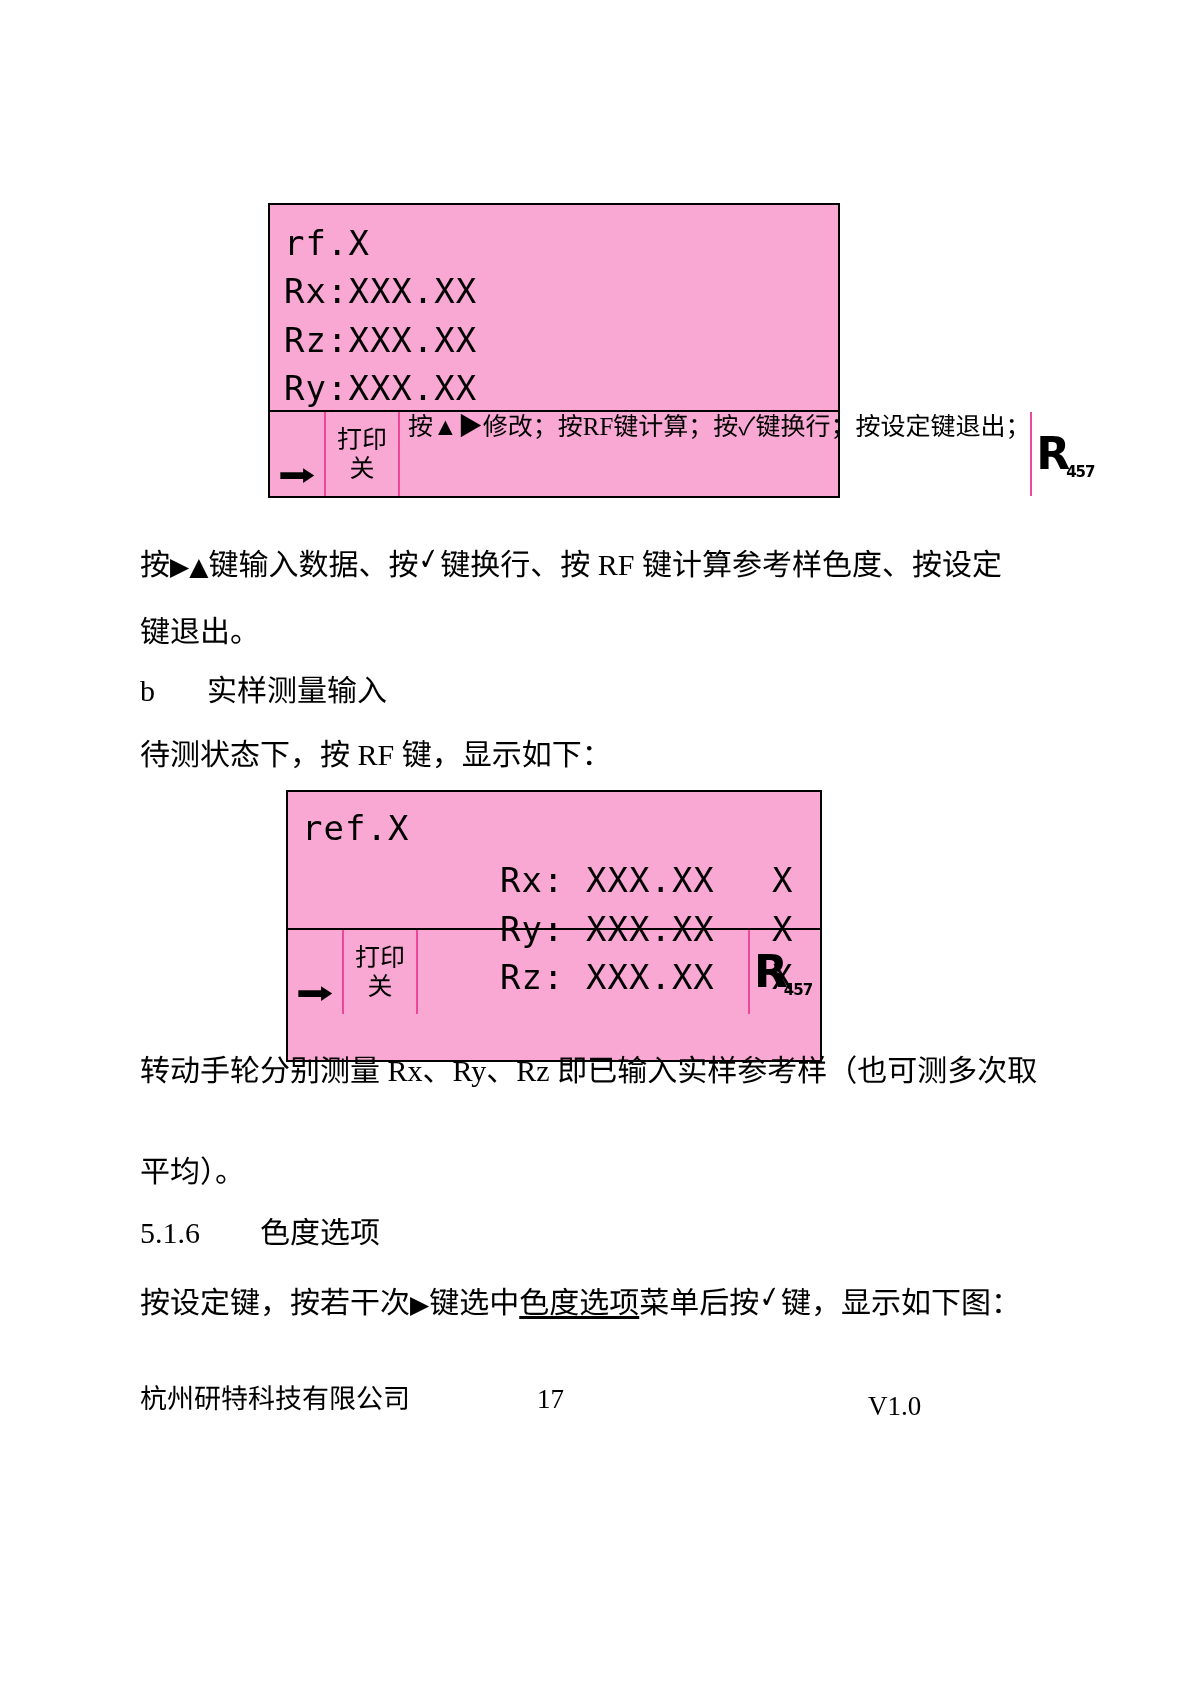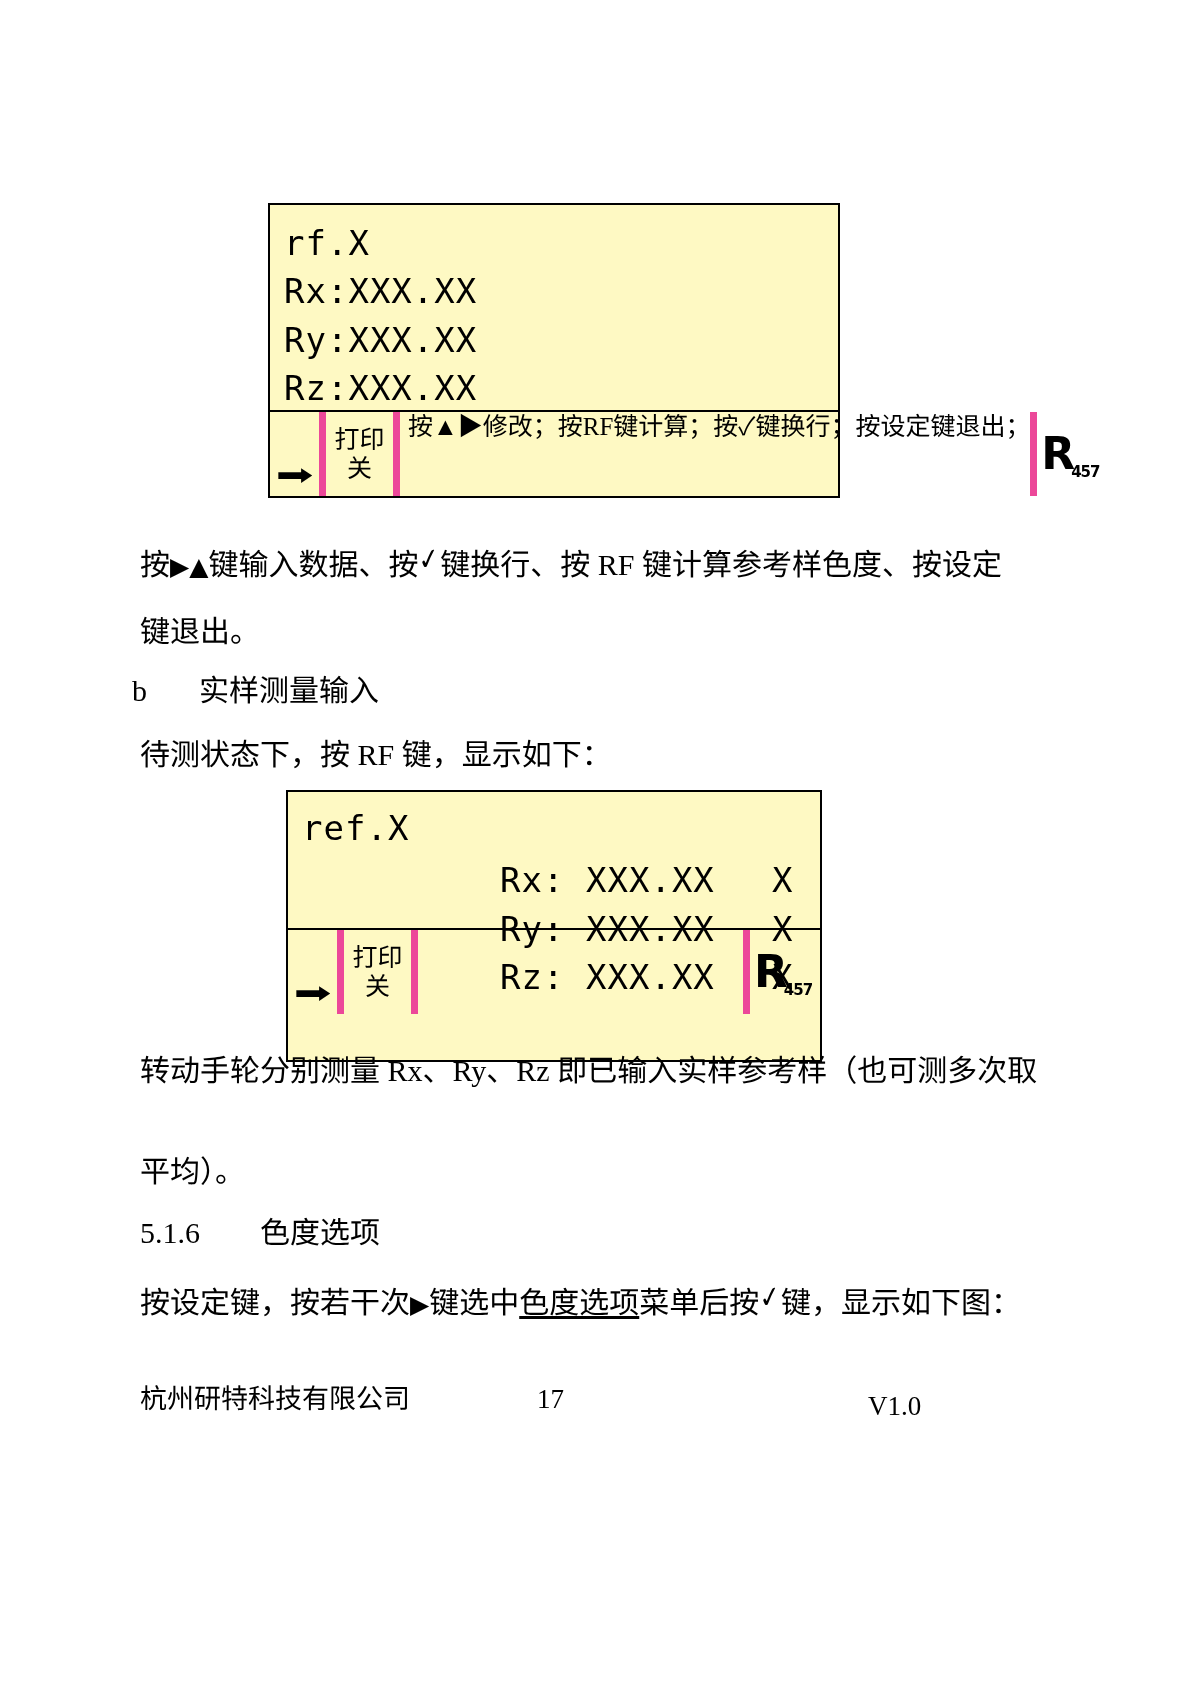--- a/index.html
+++ b/index.html
@@ -22,21 +22,21 @@
     width: 1200px;
     height: 1702px;
     box-sizing: border-box;
     padding: 0;
   }
 
   
   .lcd {
     position: absolute;
     border: 2px solid #000;
-    background: #fef9c3;
+    background: #f9a8d4;
     box-sizing: border-box;
   }
   .lcd-screen {
     position: relative;
     box-sizing: border-box;
   }
   .lcd-line {
     font-family: "DejaVu Sans Mono", "Liberation Mono", monospace;
     font-size: 34px;
     letter-spacing: 1px;
@@ -50,21 +50,21 @@
     display: flex;
     border-top: 2px solid #000;
     box-sizing: border-box;
     height: 86px;
   }
   .st-cell {
     box-sizing: border-box;
     display: flex;
     align-items: center;
     justify-content: center;
-    border-right: 7px solid #ec4899;
+    border-right: 2px solid #ec4899;
   }
   .st-cell:last-child { border-right: none; }
 
   .st-arrow {
     width: 56px;
     flex: 0 0 56px;
     align-items: flex-end;
     justify-content: center;
     padding-bottom: 6px;
   }
@@ -165,22 +165,22 @@
 </head>
 <body>
 
 <div class="page">
 
   <div class="lcd" style="left:268px; top:203px; width:572px; height:295px;">
 
     <div class="lcd-screen" style="padding:14px 0 0 14px; height:205px;">
       <div class="lcd-line">rf.X</div>
       <div class="lcd-line">Rx:XXX.XX</div>
+      <div class="lcd-line">Rz:XXX.XX</div>
       <div class="lcd-line">Ry:XXX.XX</div>
-      <div class="lcd-line">Rz:XXX.XX</div>
     </div>
 
     <div class="lcd-status">
       <div class="st-cell st-arrow">
         <span class="arrow-glyph">➡</span>
       </div>
       <div class="st-cell st-print">
         <span>打印</span>
         <span>关</span>
       </div>
@@ -195,21 +195,21 @@
   </div>
 
   <div class="para" style="left:140px; top:550px;">
     <span>按</span><span class="tri-r">▶</span><span class="tri-u">▲</span><span>键输入数据、按</span><span class="tick">✓</span><span>键换行、按 RF 键计算参考样色度、按设定</span>
   </div>
 
   <div class="para" style="left:140px; top:617px;">
     <span>键退出。</span>
   </div>
 
-  <div class="para" style="left:132px; top:676px;">
+  <div class="para" style="left:140px; top:676px;">
     <span>b</span><span style="display:inline-block;width:52px;"></span><span>实样测量输入</span>
   </div>
 
   <div class="para" style="left:140px; top:740px;">
     <span>待测状态下，按 RF 键，显示如下：</span>
   </div>
 
   <div class="lcd" style="left:286px; top:790px; width:536px; height:272px;">
 
     <div class="lcd-screen" style="padding:12px 0 0 14px; height:136px;">

